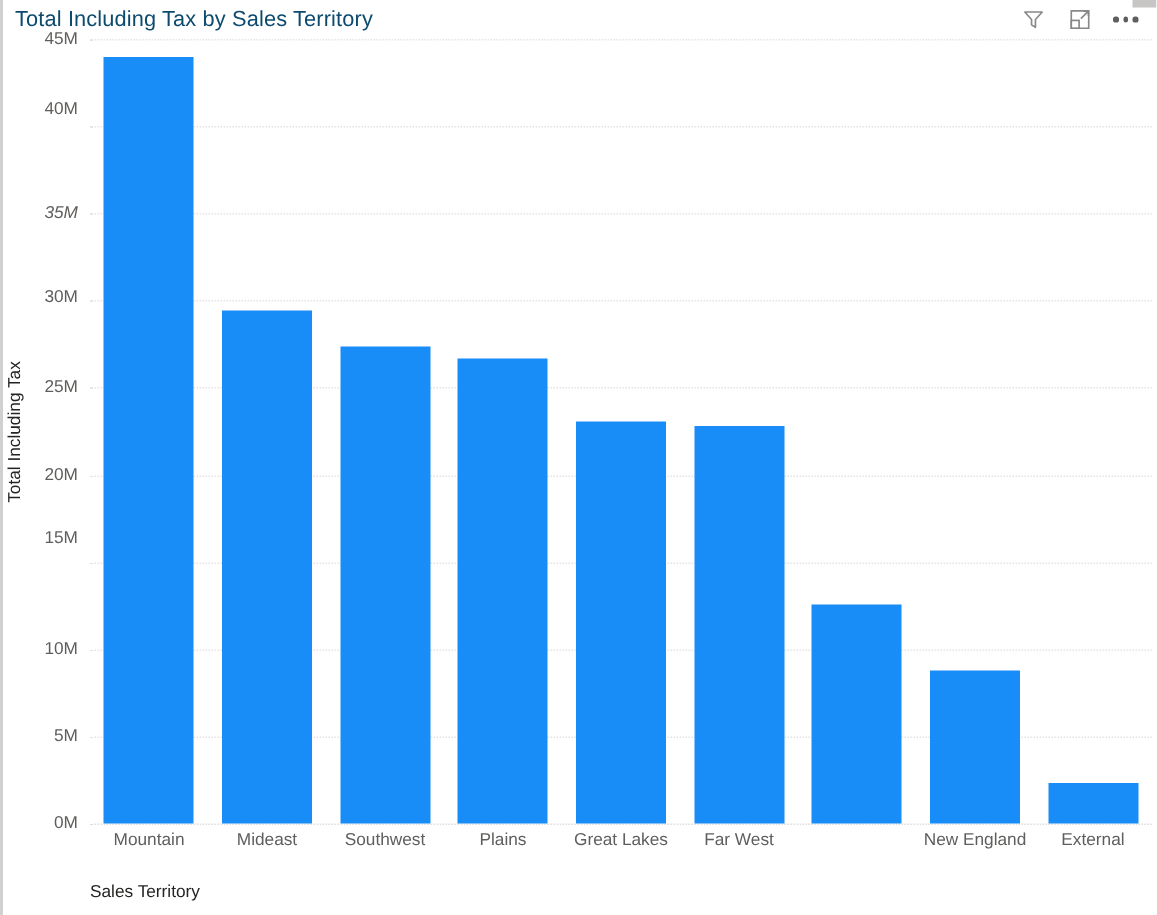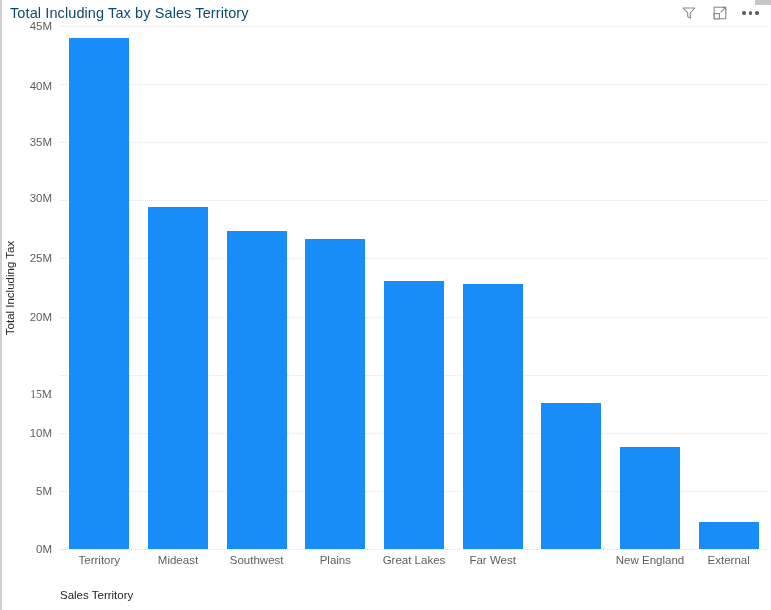--- a/index.html
+++ b/index.html
@@ -223,26 +223,26 @@
   <div id="plot-wrap">
 
     <div id="y-axis-title">
       <span>Total Including Tax</span>
     </div>
 
     <div id="y-axis-labels">
         <div class="y-tick" style="top: 523px;">0M</div>
         <div class="y-tick" style="top: 464.889px; padding-left: 32px;">5M</div>
         <div class="y-tick" style="top: 406.778px;">10M</div>
-        <div class="y-tick" style="top: 368px; font-family: Liberation Serif, serif;">15M</div>
+        <div class="y-tick" style="top: 333px;">15M</div>
         <div class="y-tick" style="top: 290.556px;">20M</div>
         <div class="y-tick" style="top: 232.444px;">25M</div>
         <div class="y-tick" style="top: 172px;">30M</div>
-        <div class="y-tick" style="top: 116.222px;">35M</div>
-        <div class="y-tick" style="top: 60px; margin-left: 36px;">40M</div>
+        <div class="y-tick" style="top: 116.222px; font-style: italic;">35M</div>
+        <div class="y-tick" style="top: 47px; margin-left: 36px;">40M</div>
         <div class="y-tick" style="top: 0px;">45M</div>
       </div>
 
     <div id="plot-area">
       <div id="gridlines-layer">
           <div class="gridline baseline" style="top: 523px;"></div>
           <div class="gridline" style="top: 464.889px;"></div>
           <div class="gridline" style="top: 406.778px;"></div>
           <div class="gridline" style="top: 348.667px;"></div>
           <div class="gridline" style="top: 290.556px;"></div>
@@ -277,21 +277,21 @@
           <div class="bar-slot" style="left: 550.667px; width: 78.6667px;">
             <div class="bar" title="New England 8.8M" style="height: 102.276px; background: rgb(24, 140, 247);"></div>
           </div>
           <div class="bar-slot" style="left: 629.333px; width: 78.6667px;">
             <div class="bar" title="External 2.3M" style="height: 26.7311px; background: rgb(24, 140, 247);"></div>
           </div>
         </div>
     </div>
 
     <div id="x-axis-labels">
-        <div class="x-tick" style="left: 0px; width: 78.6667px;">Territory</div>
+        <div class="x-tick" style="left: 0px; width: 78.6667px;">Mountain</div>
         <div class="x-tick" style="left: 78.6667px; width: 78.6667px;">Mideast</div>
         <div class="x-tick" style="left: 157.333px; width: 78.6667px;">Southwest</div>
         <div class="x-tick" style="left: 236px; width: 78.6667px;">Plains</div>
         <div class="x-tick" style="left: 314.667px; width: 78.6667px;">Great Lakes</div>
         <div class="x-tick" style="left: 393.333px; width: 78.6667px;">Far West</div>
         <div class="x-tick" style="left: 550.667px; width: 78.6667px;">New England</div>
         <div class="x-tick" style="left: 629.333px; width: 78.6667px;">External</div>
       </div>
 
     <div id="x-axis-title">Sales Territory</div>

